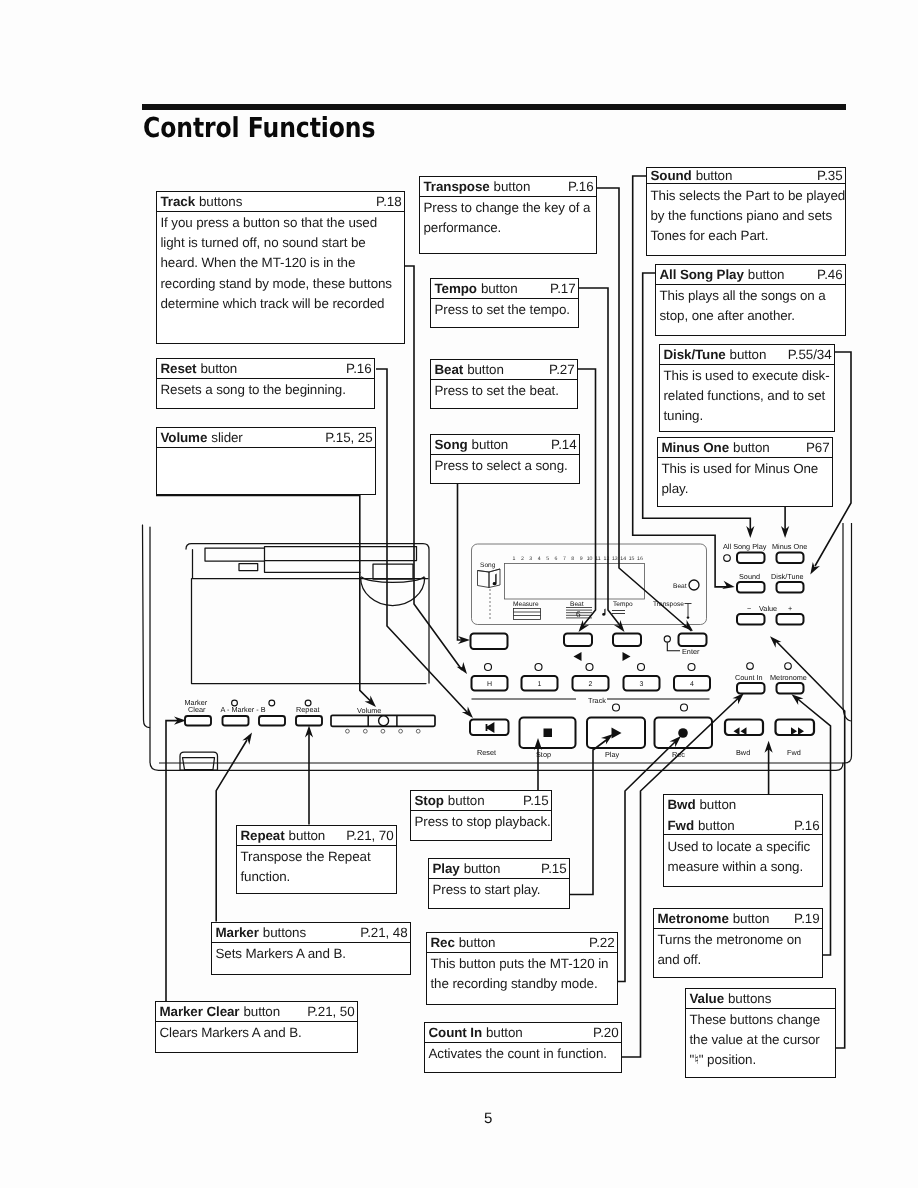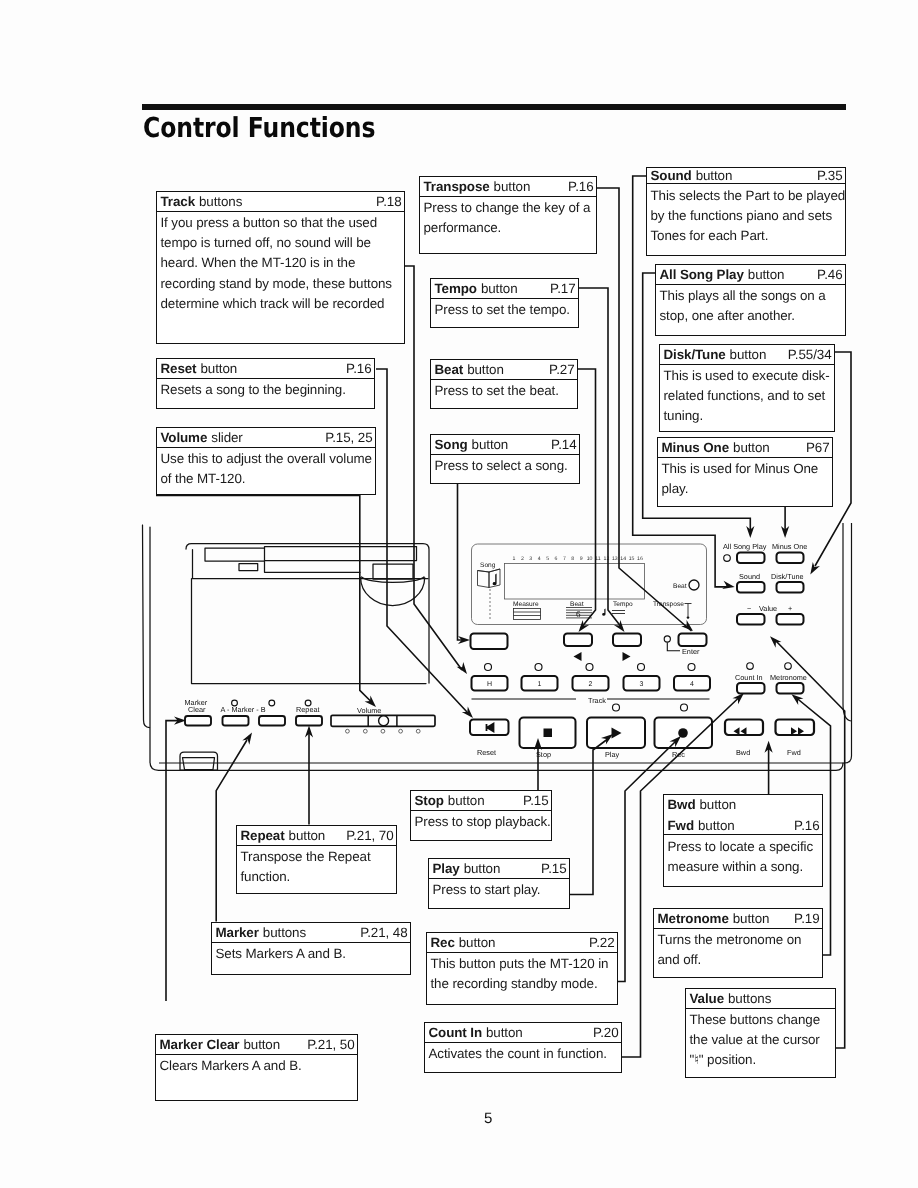--- a/index.html
+++ b/index.html
@@ -279,21 +279,21 @@
       <div class="box" style="left: 156px; top: 191px; width: 249px; height: 153px;">
         <div class="bhead" style="height: 19.5px;">
           <div class="hrow">
             <span class="bname">Track</span> 
             <span class="bkind">buttons</span>
             <span class="bpage">P.18</span>
           </div>
         </div>
         <div class="bbody">
           <p>If you press a button so that the used</p>
-          <p>tempo is turned off, no sound will be</p>
+          <p>light is turned off, no sound start be</p>
           <p>heard.  When the MT-120 is in the</p>
           <p>recording stand by mode, these buttons</p>
           <p>determine which track will be recorded</p>
         </div>
       </div>
       <div class="box" style="left: 156px; top: 358px; width: 219px; height: 51px;">
         <div class="bhead" style="height: 19.5px;">
           <div class="hrow">
             <span class="bname">Reset</span> 
             <span class="bkind">button</span>
@@ -305,24 +305,20 @@
         </div>
       </div>
       <div class="box" style="left: 156px; top: 427px; width: 220px; height: 68px;">
         <div class="bhead" style="height: 19.5px;">
           <div class="hrow">
             <span class="bname">Volume</span> 
             <span class="bkind">slider</span>
             <span class="bpage">P.15, 25</span>
           </div>
         </div>
-        <div class="bbody">
-          <p>Use this to adjust the overall volume</p>
-          <p>of the MT-120.</p>
-        </div>
       </div>
       <div class="box" style="left: 419px; top: 176px; width: 178px; height: 78px;">
         <div class="bhead" style="height: 19.5px;">
           <div class="hrow">
             <span class="bname">Transpose</span> 
             <span class="bkind">button</span>
             <span class="bpage">P.16</span>
           </div>
         </div>
         <div class="bbody">
@@ -487,21 +483,21 @@
           <div class="hrow">
             <span class="bname">Marker</span> 
             <span class="bkind">buttons</span>
             <span class="bpage">P.21, 48</span>
           </div>
         </div>
         <div class="bbody">
           <p>Sets Markers A and B.</p>
         </div>
       </div>
-      <div class="box" style="left: 155px; top: 1034px; width: 203px; height: 67px;">
+      <div class="box" style="left: 155px; top: 1001px; width: 203px; height: 52px;">
         <div class="bhead" style="height: 19.5px;">
           <div class="hrow">
             <span class="bname">Marker Clear</span> 
             <span class="bkind">button</span>
             <span class="bpage">P.21, 50</span>
           </div>
         </div>
         <div class="bbody">
           <p>Clears Markers A and B.</p>
         </div>
@@ -513,21 +509,21 @@
             <span class="bkind">button</span>
             <span class="bpage"></span>
           </div>
           <div class="hrow">
             <span class="bname">Fwd</span> 
             <span class="bkind">button</span>
             <span class="bpage">P.16</span>
           </div>
         </div>
         <div class="bbody">
-          <p>Press to locate a specific</p>
+          <p>Used to locate a specific</p>
           <p>measure within a song.</p>
         </div>
       </div>
       <div class="box" style="left: 653px; top: 908px; width: 170px; height: 70px;">
         <div class="bhead" style="height: 19.5px;">
           <div class="hrow">
             <span class="bname">Metronome</span> 
             <span class="bkind">button</span>
             <span class="bpage">P.19</span>
           </div>

